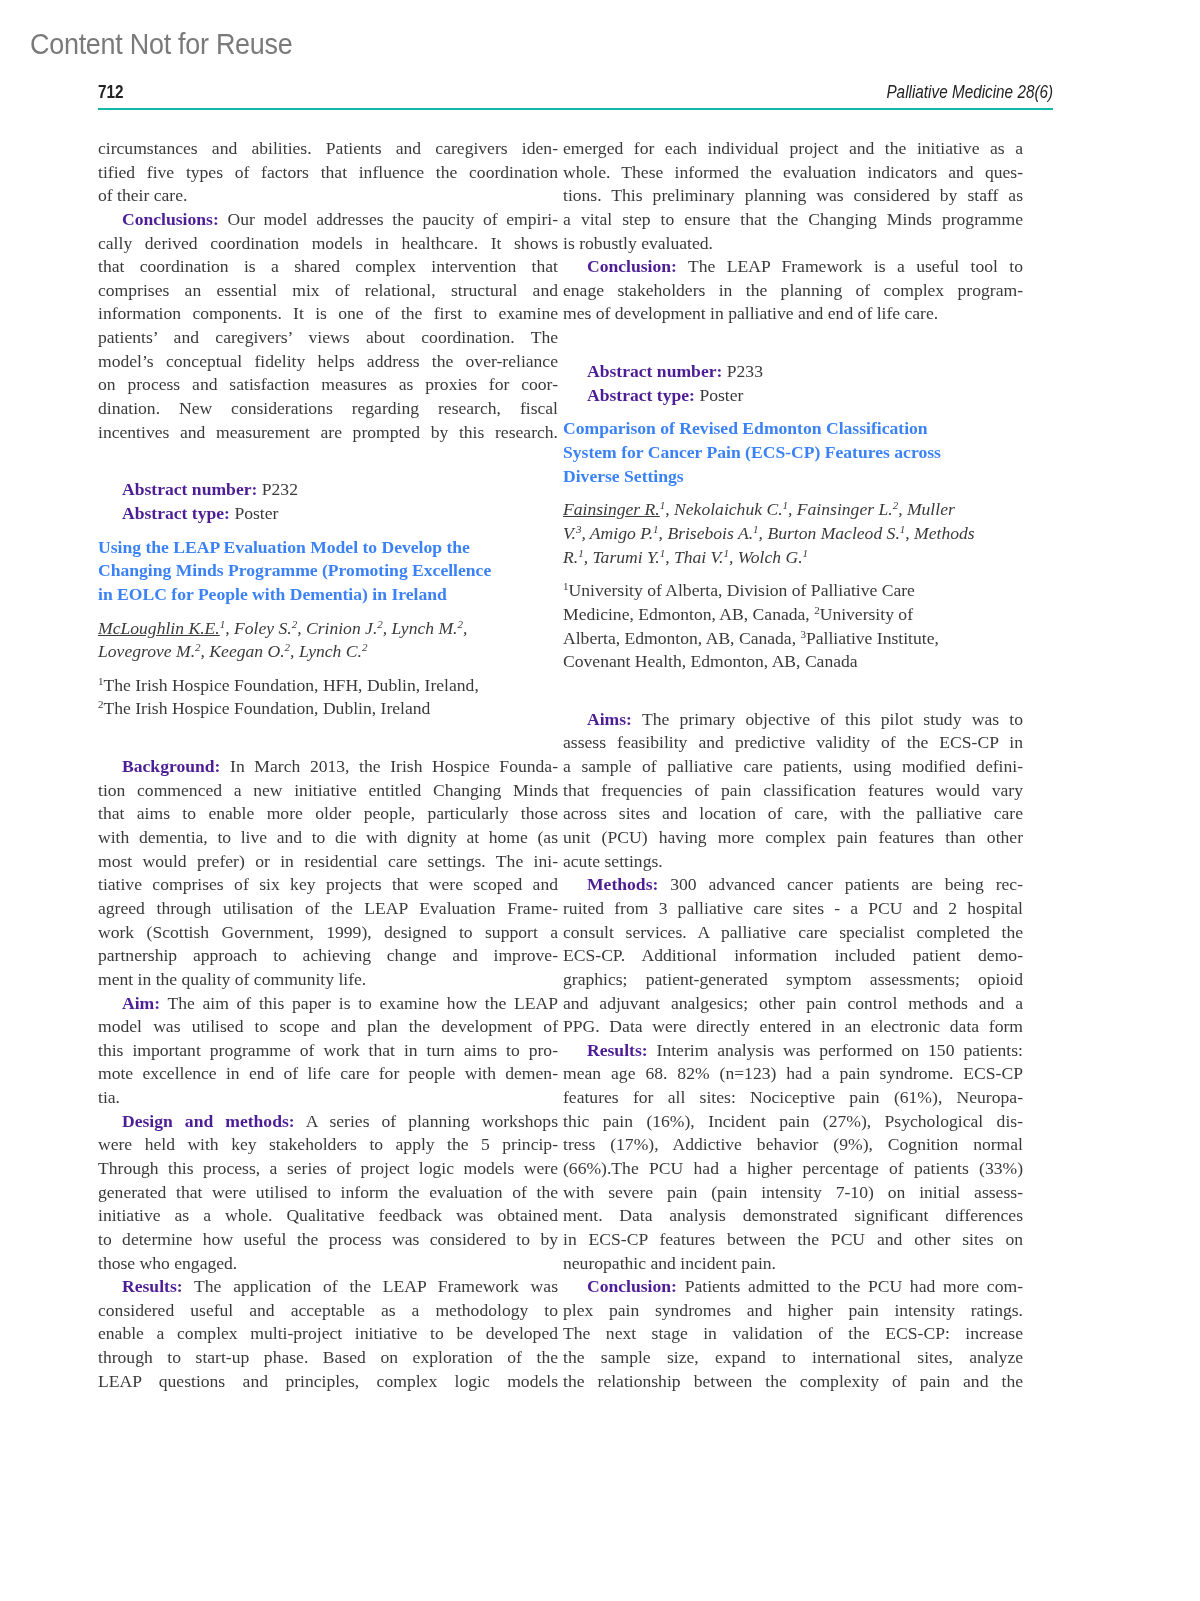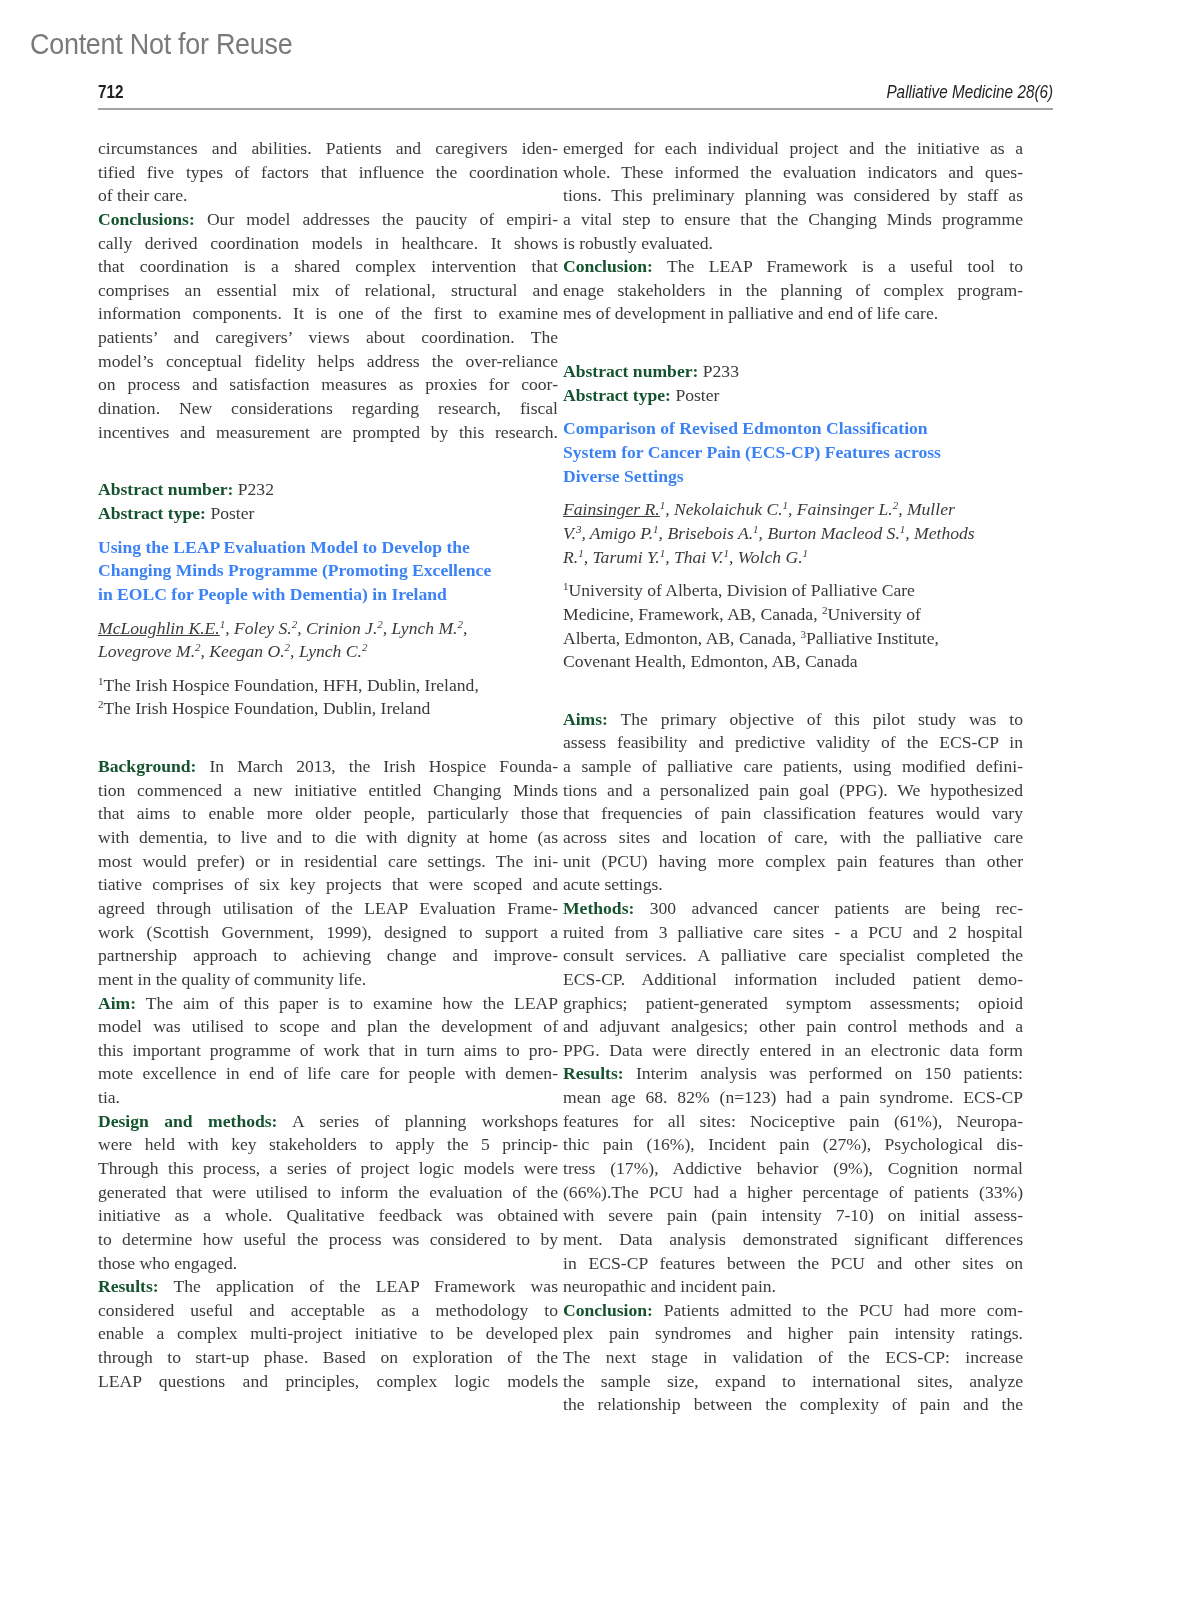--- a/index.html
+++ b/index.html
@@ -4,34 +4,34 @@
 <style>
   html, body { margin: 0; padding: 0; background: #ffffff; }
   body { width: 1200px; height: 1601px; position: relative; overflow: hidden; }
   .watermark {
     position: absolute; left: 30px; top: 28px;
     font-family: "Liberation Sans", sans-serif; font-size: 29px;
     color: #7a7a7a; letter-spacing: -0.3px; transform: scaleX(0.93); transform-origin: left top;
   }
   .running-head {
     position: absolute; left: 98px; top: 80px; width: 955px; height: 28px;
-    border-bottom: 2px solid #a3a3a3;
+    border-bottom: 2px solid #14b8a6;
     font-family: "Liberation Sans", sans-serif;
   }
   .page-number { position: absolute; left: 0; top: 2px; font-size: 18px; color: #222; font-weight: bold; transform: scaleX(0.85); transform-origin: left top; }
   .journal { position: absolute; right: 0; top: 2px; font-size: 18px; color: #222; font-style: italic; transform: scaleX(0.85); transform-origin: right top; }
   .col {
     position: absolute; top: 137px;
     font-family: "Liberation Serif", serif; font-size: 17.6px; line-height: 23.65px; color: #3a3a3a;
   }
   .col-left { left: 98px; width: 460px; }
   .col-right { left: 563px; width: 460px; }
   .ln { display: block; white-space: nowrap; text-align: justify; text-align-last: justify; height: 23.65px; overflow: visible; }
   .ln.last { text-align-last: left; }
-  .b { font-weight: bold; color: #14532d; }
+  .b { font-weight: bold; color: #4c1d95; margin-left: 24px; }
   .meta .ln { text-align-last: left; }
   .title { font-weight: bold; color: #3b82f6; }
   .title .ln { text-align-last: left; }
   .authors { font-style: italic; }
   .authors .ln { text-align-last: left; }
   .affil .ln { text-align-last: left; }
   .u { text-decoration: underline; }
   sup { font-size: 11px; line-height: 0; vertical-align: 6px; }
   .gap-s { height: 10px; }
   .gap-l { height: 34px; }
@@ -165,32 +165,31 @@
     <span class="ln">
       <span>V.</span><sup>3</sup><span>, Amigo P.</span><sup>1</sup><span>, Brisebois A.</span><sup>1</sup><span>, Burton Macleod S.</span><sup>1</sup><span>, Methods</span>
     </span>
     <span class="ln">
       <span>R.</span><sup>1</sup><span>, Tarumi Y.</span><sup>1</sup><span>, Thai V.</span><sup>1</sup><span>, Wolch G.</span><sup>1</sup>
     </span>
   </div>
   <div class="gap-s"></div>
   <div class="affil">
     <span class="ln"><sup>1</sup><span>University of Alberta, Division of Palliative Care</span></span>
-    <span class="ln"><span>Medicine, Framework, AB, Canada, </span><sup>2</sup><span>University of</span></span>
+    <span class="ln"><span>Medicine, Edmonton, AB, Canada, </span><sup>2</sup><span>University of</span></span>
     <span class="ln"><span>Alberta, Edmonton, AB, Canada, </span><sup>3</sup><span>Palliative Institute,</span></span>
     <span class="ln"><span>Covenant Health, Edmonton, AB, Canada</span></span>
   </div>
 
   <div class="gap-l"></div>
 
   <div>
     <span class="ln"><span class="b">Aims:</span><span> The primary objective of this pilot study was to</span></span>
     <span class="ln">assess feasibility and predictive validity of the ECS-CP in</span>
     <span class="ln">a sample of palliative care patients, using modified defini-</span>
-    <span class="ln">tions and a personalized pain goal (PPG). We hypothesized</span>
     <span class="ln">that frequencies of pain classification features would vary</span>
     <span class="ln">across sites and location of care, with the palliative care</span>
     <span class="ln">unit (PCU) having more complex pain features than other</span>
     <span class="ln last">acute settings.</span>
   </div>
   <div>
     <span class="ln"><span class="b">Methods:</span><span> 300 advanced cancer patients are being rec-</span></span>
     <span class="ln">ruited from 3 palliative care sites - a PCU and 2 hospital</span>
     <span class="ln">consult services. A palliative care specialist completed the</span>
     <span class="ln">ECS-CP. Additional information included patient demo-</span>

